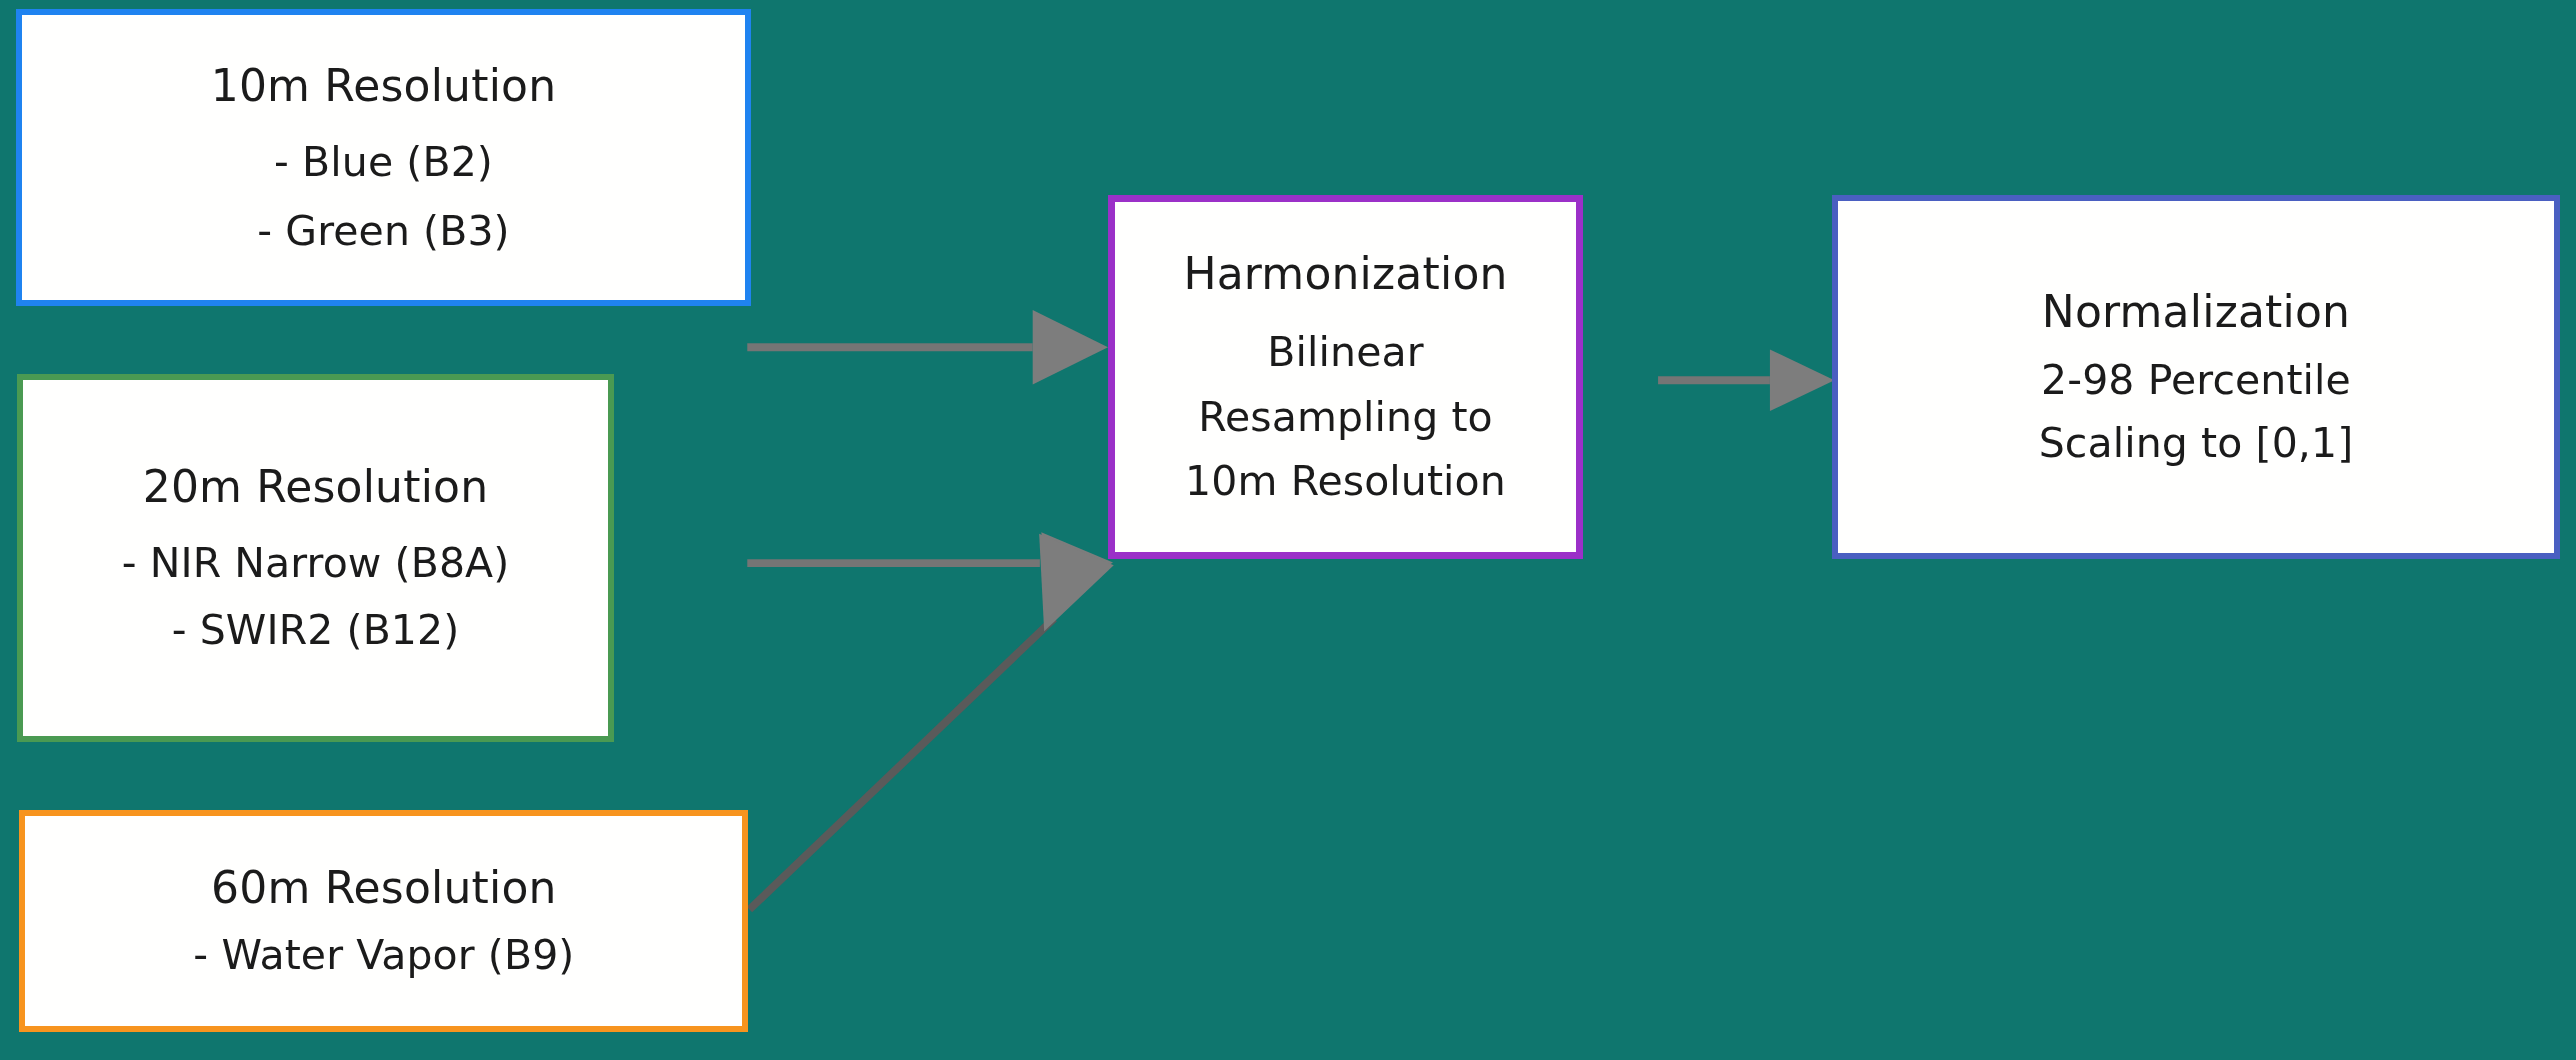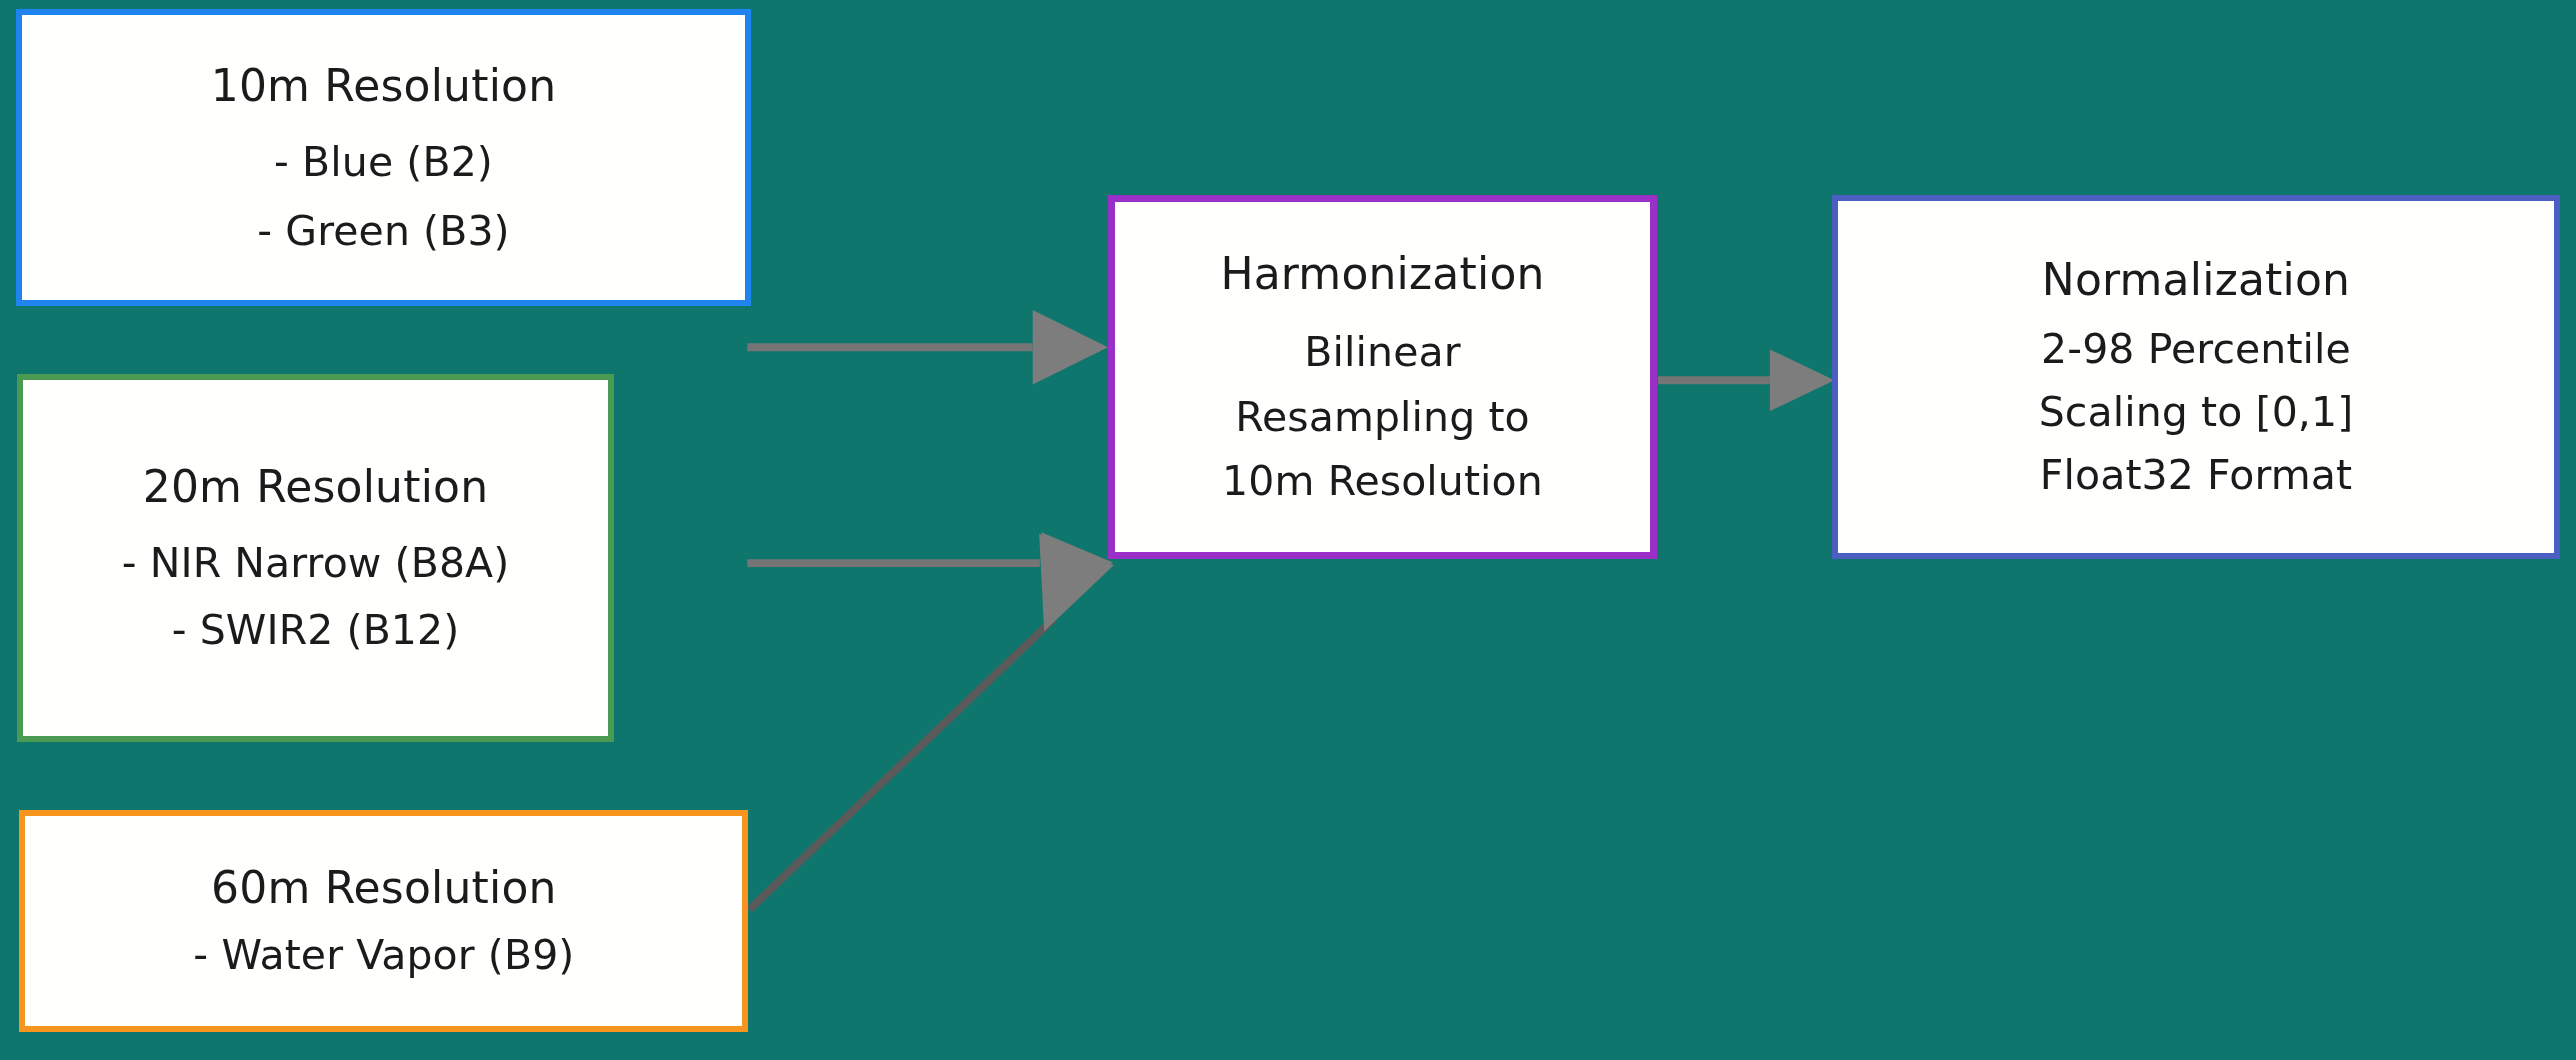--- a/index.html
+++ b/index.html
@@ -59,21 +59,21 @@
 
   #node-60m {
     left: 19.4px; top: 810px;
     width: 729px; height: 222px;
     border: 6.5px solid #f7941e;
   }
   #node-60m .title { margin-bottom: 23px; }
 
   #node-harmonization {
     left: 1108px; top: 195px;
-    width: 549px; height: 364px;
+    width: 475px; height: 364px;
     border: 7.2px solid #9b30c8;
   }
   #node-harmonization .title { margin-bottom: 34px; }
   #node-harmonization .line + .line { margin-top: 21.5px; }
 
   #node-normalization {
     left: 1832px; top: 195px;
     width: 728px; height: 364px;
     border: 6.5px solid #4a5fc1;
   }
@@ -136,17 +136,16 @@
     <div class="title">Harmonization</div>
     <div class="line">Bilinear</div>
     <div class="line">Resampling to</div>
     <div class="line">10m Resolution</div>
   </div>
 
   <div class="node" id="node-normalization">
     <div class="title">Normalization</div>
     <div class="line">2-98 Percentile</div>
     <div class="line">Scaling to [0,1]</div>
-    <div class="line">Float32 Format</div>
   </div>
 
 </div>
 
 
 </body></html>

